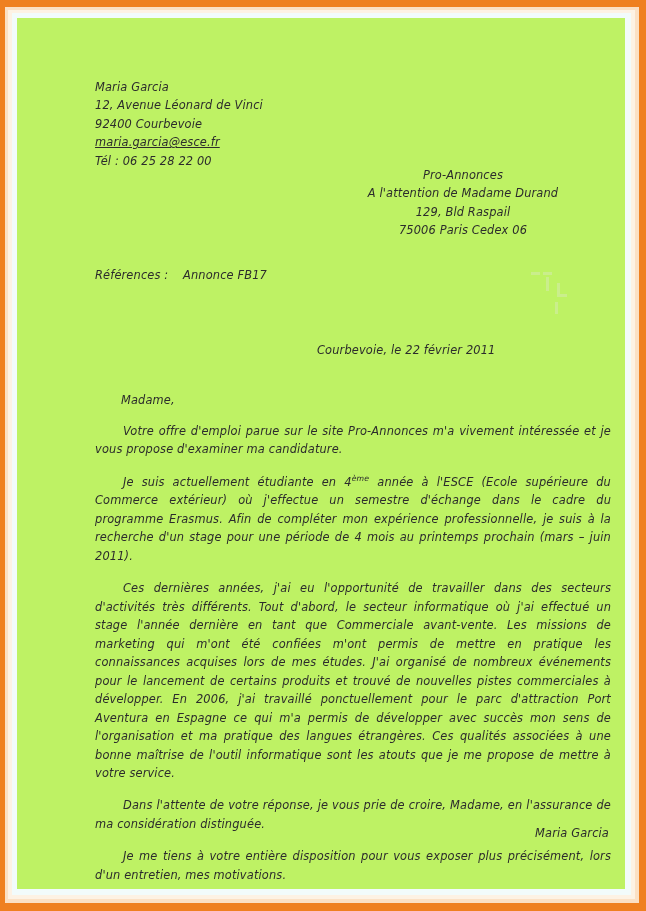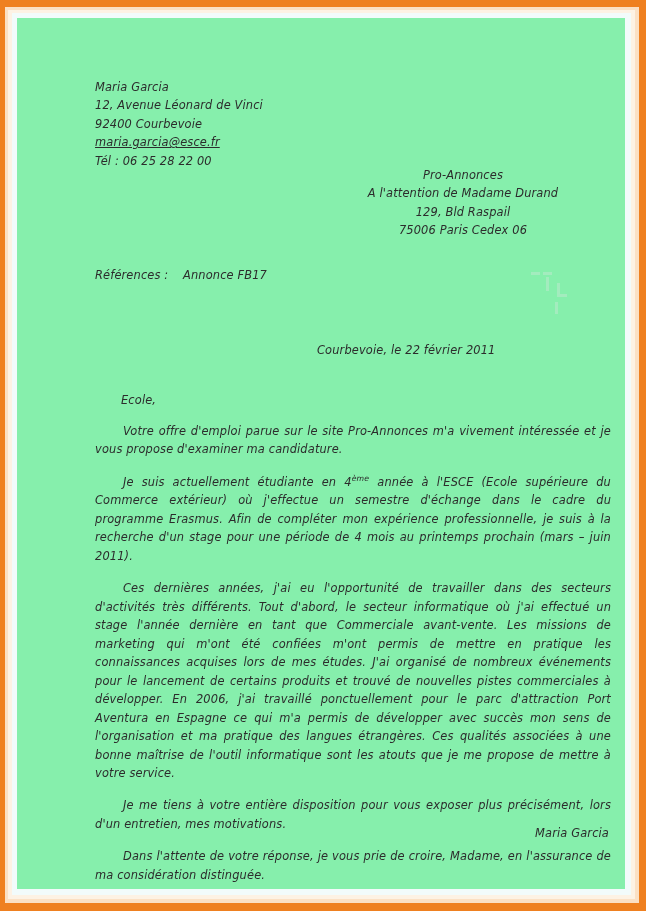--- a/index.html
+++ b/index.html
@@ -53,21 +53,21 @@
     border-width: 5px 6px 6px 6px;
   }
 
   
   #sheet {
     position: absolute;
     left: 17px;
     top: 18px;
     right: 21px;
     bottom: 22px;
-    background: #86efac;
+    background: #bef264;
     box-sizing: border-box;
   }
 
   
   #scan-smudge {
     position: absolute;
     left: 510px;
     top: 250px;
     width: 70px;
     height: 55px;
@@ -207,26 +207,26 @@
 
     <div id="refs-block" class="abs doc-text">
       <div class="ref-row">
         <span class="ref-key">Références :</span>
         <span class="ref-val">Annonce FB17</span>
       </div>
     </div>
 
     <div id="date-line" class="abs doc-text">Courbevoie, le 22 février 2011</div>
 
-    <div id="salutation" class="abs doc-text">Ecole,</div>
+    <div id="salutation" class="abs doc-text">Madame,</div>
 
     <div id="body-block" class="abs doc-text">
       <p>Votre offre d'emploi parue sur le site Pro-Annonces m'a vivement intéressée et je vous propose d'examiner ma candidature.</p>
       <p><span>Je suis actuellement étudiante en 4</span><sup>ème</sup><span> année à l'ESCE (Ecole supérieure du Commerce extérieur) où j'effectue un semestre d'échange dans le cadre du programme Erasmus. Afin de compléter mon expérience professionnelle, je suis à la recherche d'un stage pour une période de 4 mois au printemps prochain (mars – juin 2011).</span></p>
       <p>Ces dernières années, j'ai eu l'opportunité de travailler dans des secteurs d'activités très différents. Tout d'abord, le secteur informatique où j'ai effectué un stage l'année dernière en tant que Commerciale avant-vente. Les missions de marketing qui m'ont été confiées m'ont permis de mettre en pratique les connaissances acquises lors de mes études. J'ai organisé de nombreux événements pour le lancement de certains produits et trouvé de nouvelles pistes commerciales à développer. En 2006, j'ai travaillé ponctuellement pour le parc d'attraction Port Aventura en Espagne ce qui m'a permis de développer avec succès mon sens de l'organisation et ma pratique des langues étrangères. Ces qualités associées à une bonne maîtrise de l'outil informatique sont les atouts que je me propose de mettre à votre service.</p>
+      <p>Dans l'attente de votre réponse, je vous prie de croire, Madame, en l'assurance de ma considération distinguée.</p>
       <p>Je me tiens à votre entière disposition pour vous exposer plus précisément, lors d'un entretien, mes motivations.</p>
-      <p>Dans l'attente de votre réponse, je vous prie de croire, Madame, en l'assurance de ma considération distinguée.</p>
     </div>
 
     <div id="signature" class="abs doc-text">Maria Garcia</div>
 
   </div>
 </div>
 
 </body></html>

